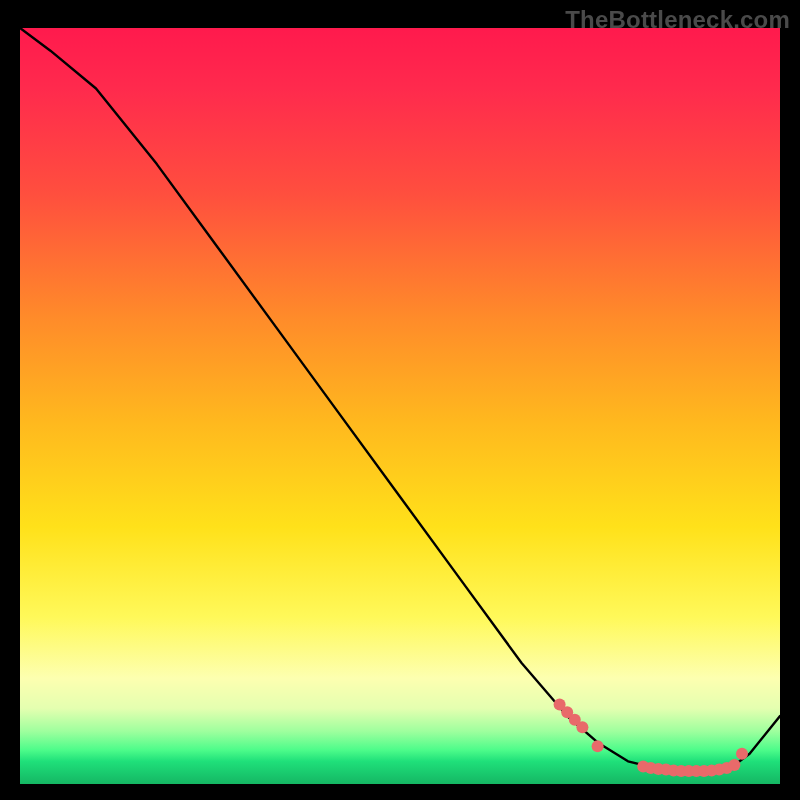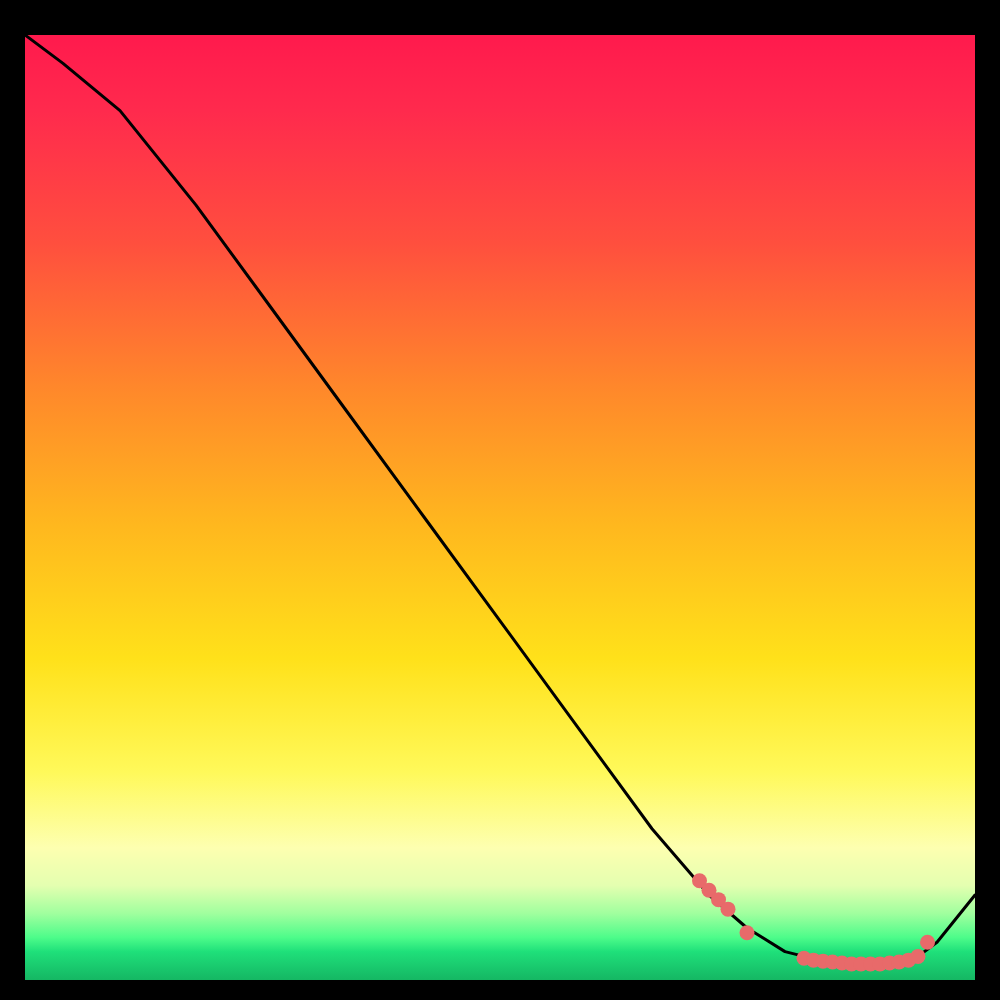--- a/index.html
+++ b/index.html
@@ -70,20 +70,21 @@
   }
   .dot {
     fill: #e86a6a;
     stroke: none;
   }
 </style>
 </head>
 <body>
 
 <div class="frame">
+  <div class="watermark">TheBottleneck.com</div>
 
   <div class="plot-area">
     <div class="gradient"></div>
     <svg class="curve" viewBox="0 0 760 756" preserveAspectRatio="none">
       <path id="main-curve" class="main" d="M0.0 0.0 L30.4 22.7 L76.0 60.5 L136.8 136.1 L197.6 219.2 L258.4 302.4 L319.2 385.6 L380.0 468.7 L440.8 551.9 L501.6 635.0 L547.2 688.0 L577.6 714.4 L608.0 733.3 L638.4 740.9 L653.6 742.4 L668.8 743.1 L684.0 743.1 L699.2 741.6 L714.4 737.1 L729.6 725.8 L760.0 688.0 "></path>
       <g id="dots">
           <circle cx="539.6" cy="676.6" r="6" class="dot" fill="#e86a6a"></circle>
           <circle cx="547.2" cy="684.2" r="6" class="dot" fill="#e86a6a"></circle>
           <circle cx="554.8" cy="691.7" r="6" class="dot" fill="#e86a6a"></circle>
           <circle cx="562.4" cy="699.3" r="6" class="dot" fill="#e86a6a"></circle>

